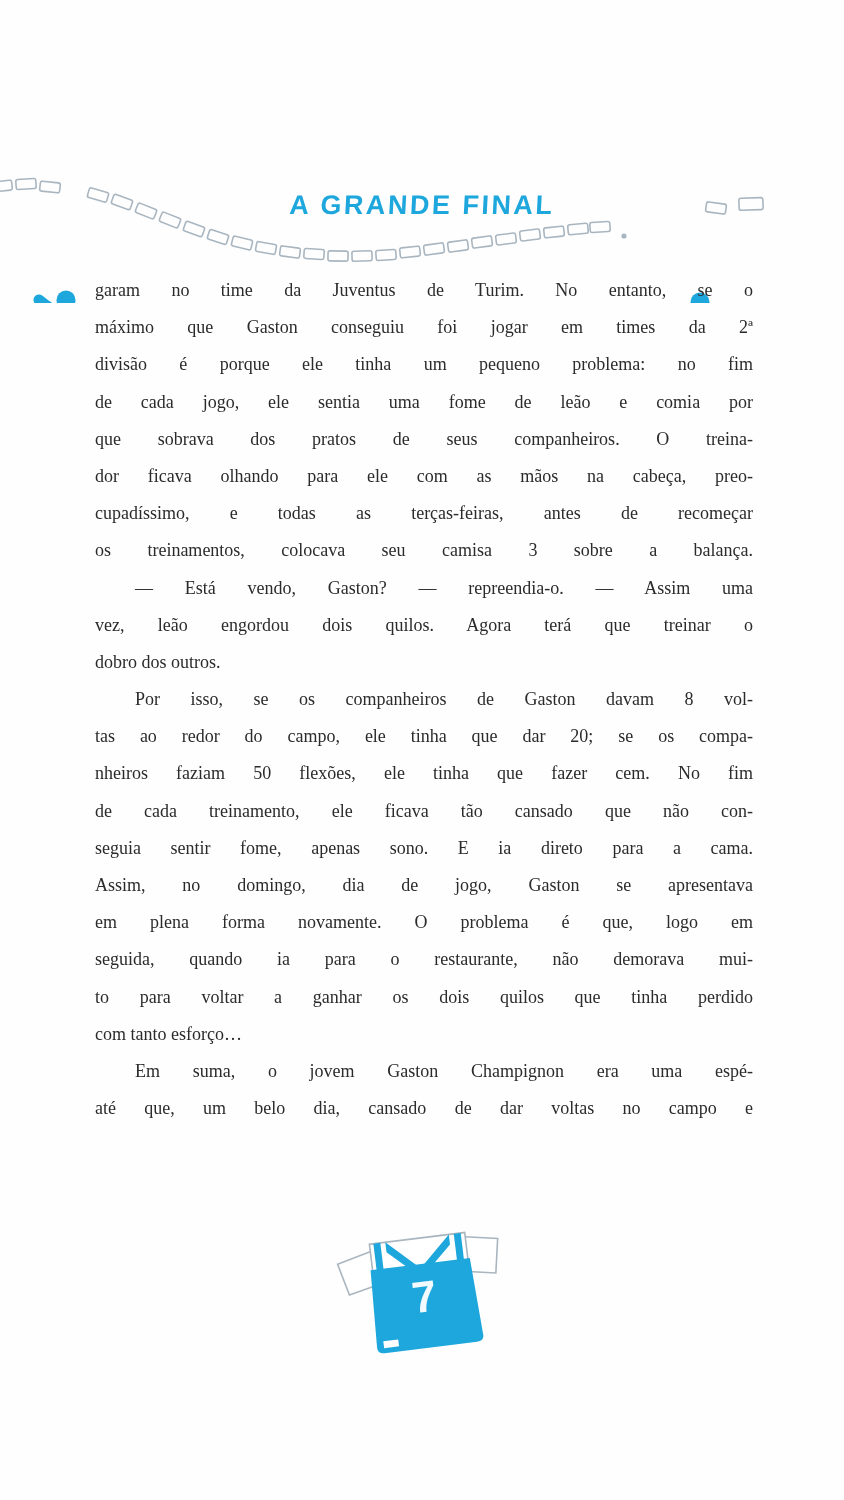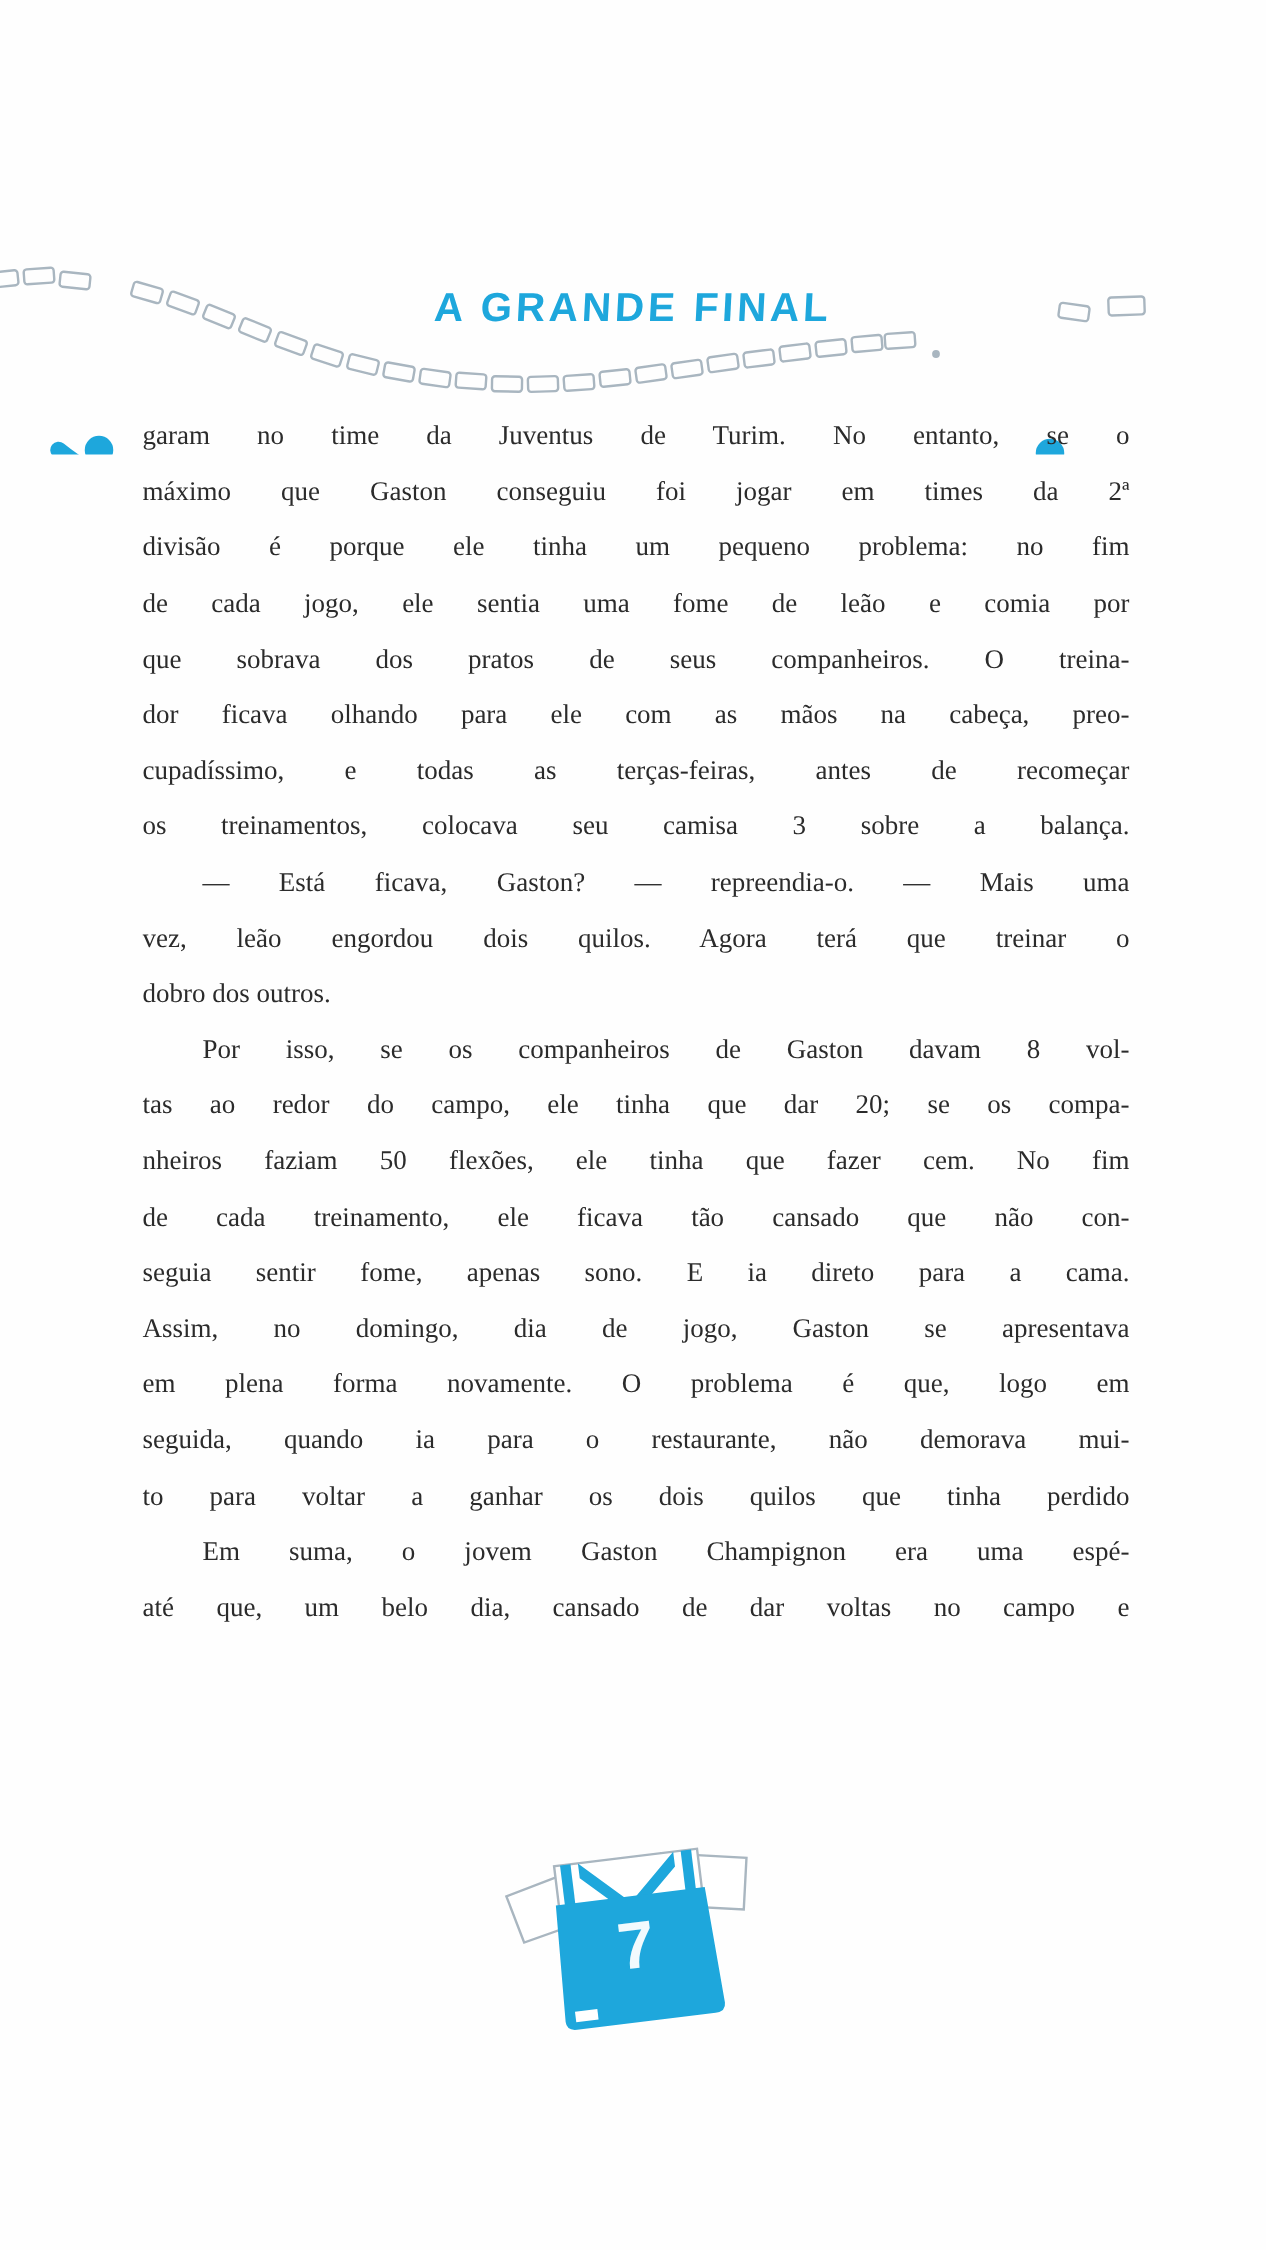--- a/index.html
+++ b/index.html
@@ -127,32 +127,33 @@
 
   <main class="body-text">
     <div class="text-line">garam no time da Juventus de Turim. No entanto, se o</div>
     <div class="text-line">máximo que Gaston conseguiu foi jogar em times da 2ª</div>
     <div class="text-line">divisão é porque ele tinha um pequeno problema: no fim</div>
     <div class="text-line">de cada jogo, ele sentia uma fome de leão e comia por</div>
     <div class="text-line">que sobrava dos pratos de seus companheiros. O treina-</div>
     <div class="text-line">dor ficava olhando para ele com as mãos na cabeça, preo-</div>
     <div class="text-line">cupadíssimo, e todas as terças-feiras, antes de recomeçar</div>
     <div class="text-line">os treinamentos, colocava seu camisa 3 sobre a balança.</div>
-    <div class="text-line indent">— Está ficava, Gaston? — repreendia-o. — Mais uma</div>
+    <div class="text-line indent">— Está vendo, Gaston? — repreendia-o. — Assim uma</div>
     <div class="text-line">vez, leão engordou dois quilos. Agora terá que treinar o</div>
     <div class="text-line end">dobro dos outros.</div>
     <div class="text-line indent">Por isso, se os companheiros de Gaston davam 8 vol-</div>
     <div class="text-line">tas ao redor do campo, ele tinha que dar 20; se os compa-</div>
     <div class="text-line">nheiros faziam 50 flexões, ele tinha que fazer cem. No fim</div>
     <div class="text-line">de cada treinamento, ele ficava tão cansado que não con-</div>
     <div class="text-line">seguia sentir fome, apenas sono. E ia direto para a cama.</div>
     <div class="text-line">Assim, no domingo, dia de jogo, Gaston se apresentava</div>
     <div class="text-line">em plena forma novamente. O problema é que, logo em</div>
     <div class="text-line">seguida, quando ia para o restaurante, não demorava mui-</div>
     <div class="text-line">to para voltar a ganhar os dois quilos que tinha perdido</div>
+    <div class="text-line end">com tanto esforço…</div>
     <div class="text-line indent">Em suma, o jovem Gaston Champignon era uma espé-</div>
     <div class="text-line">até que, um belo dia, cansado de dar voltas no campo e</div>
   </main>
 
   <div class="page-footer">
     <svg width="220" height="135" viewBox="0 0 220 135">
       <g transform="rotate(-7 110 65)">
         <polygon class="jersey-outline" points="28,32 84,18 90,52 36,64"></polygon>
         <polygon class="jersey-outline" points="134,16 190,26 184,60 128,50"></polygon>
         <rect class="jersey-outline" x="62" y="16" width="96" height="32"></rect>

